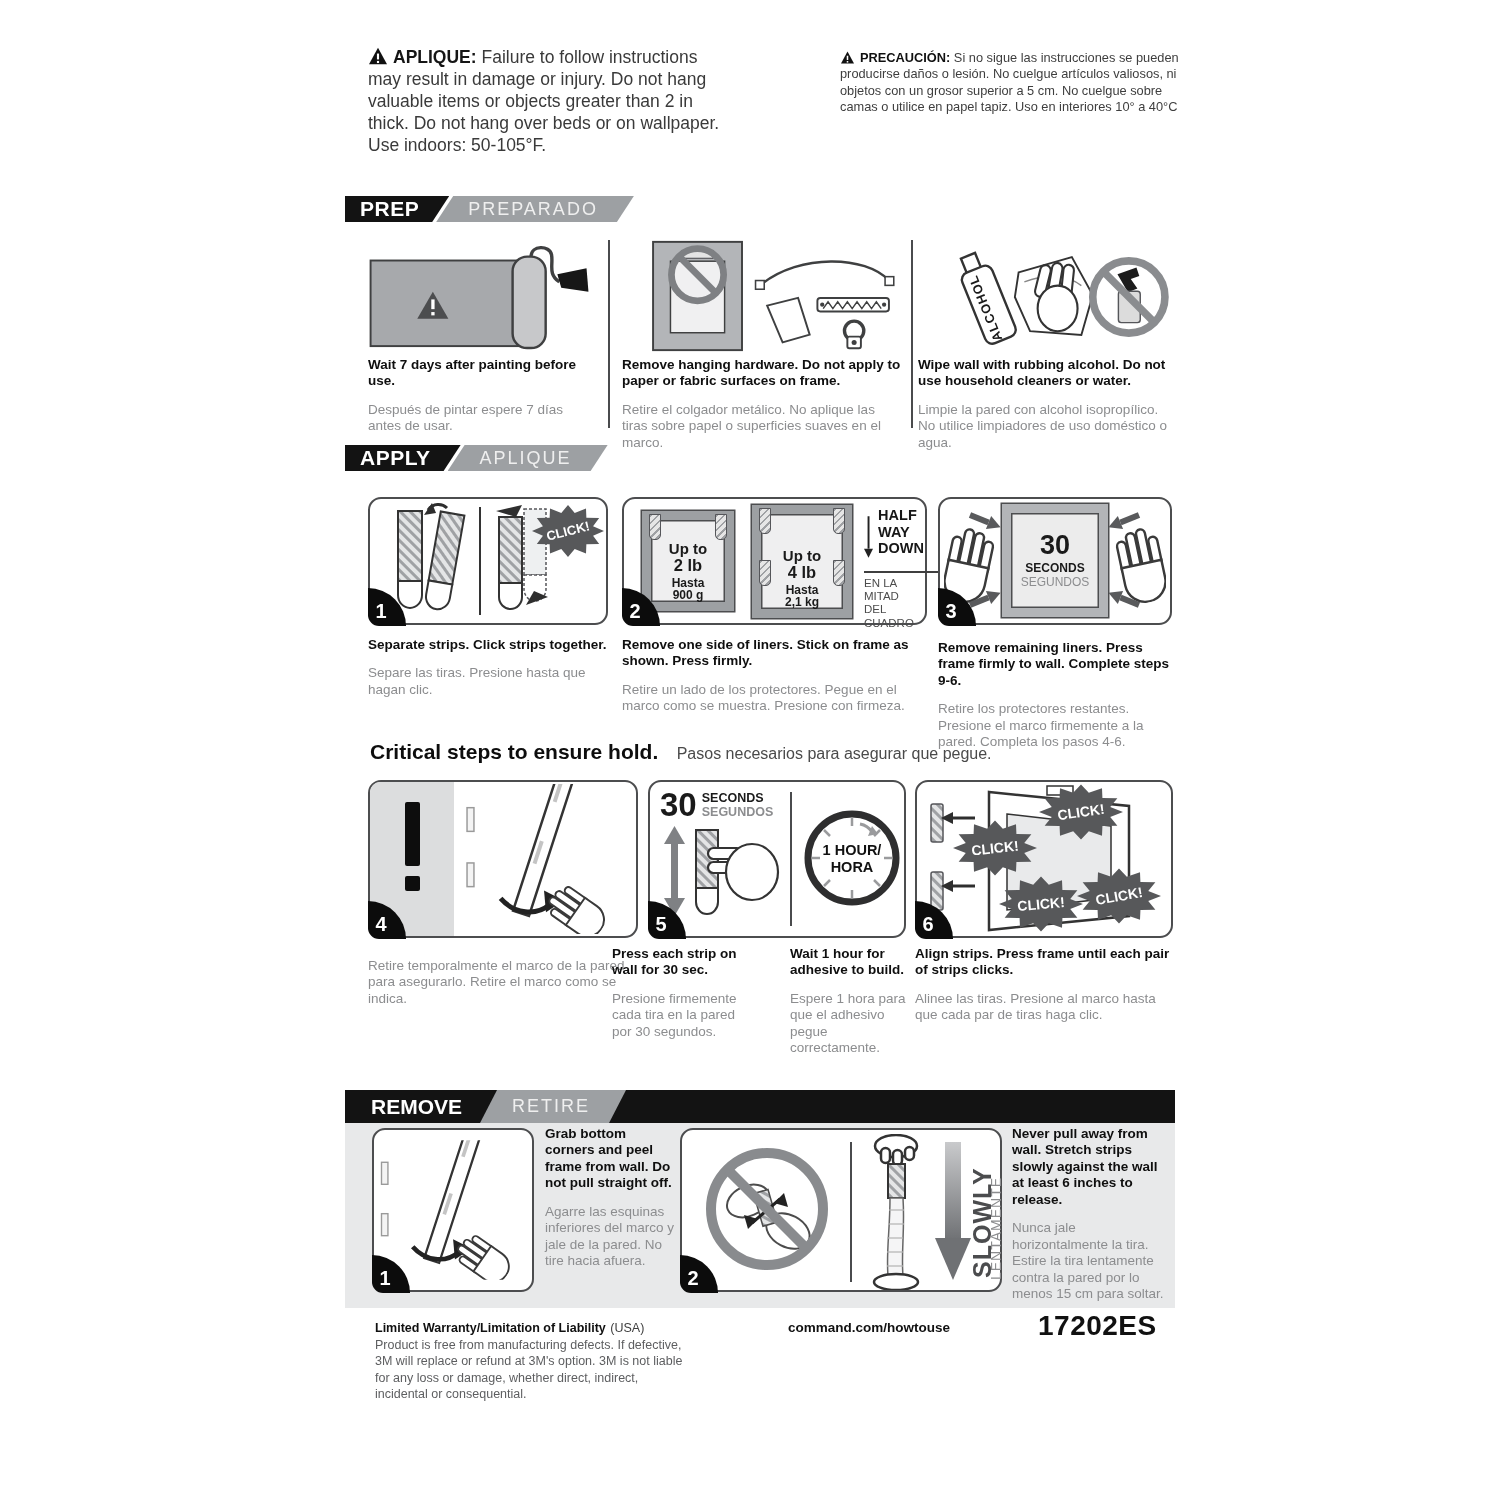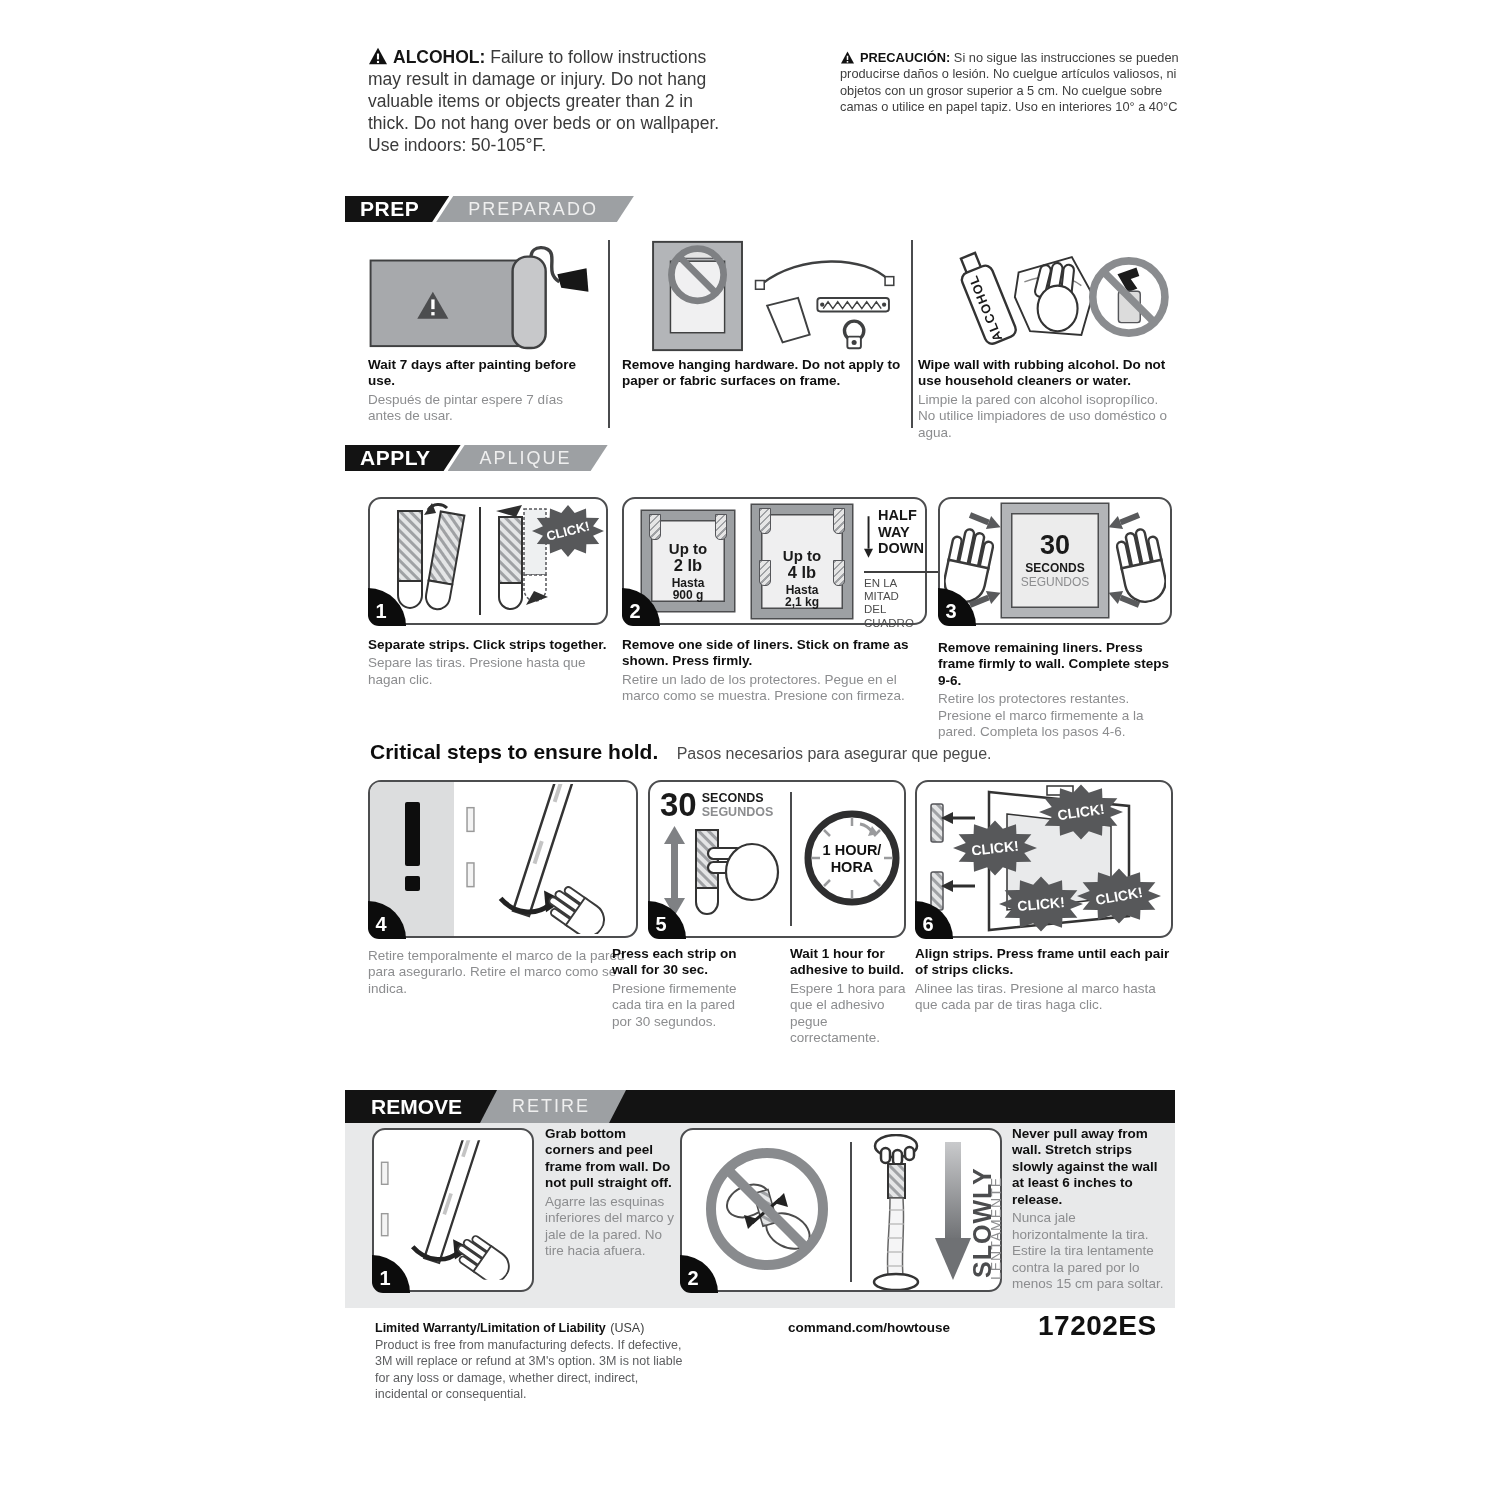--- a/index.html
+++ b/index.html
@@ -9,21 +9,21 @@
 .pre{white-space:pre-line}
 .caut-en{font-size:17.5px;line-height:1.26;color:#3a3a3a}
 .caut-en b{color:#151515}
 .caut-es{font-size:12.8px;line-height:1.28;color:#3e3e3e}
 .caut-es b{color:#101010}
 .warn-svg{display:inline-block;vertical-align:-2px;margin-right:5px}
 .sec-header{display:flex;height:26px}
 .sec-black{background:#131313;color:#fff;font-weight:bold;font-size:21px;letter-spacing:.5px;display:flex;align-items:center;padding:0 30px 0 15px;clip-path:polygon(0 0,100% 0,calc(100% - 17px) 100%,0 100%)}
 .sec-gray{background:#9da0a3;color:#efefef;font-size:18px;letter-spacing:2px;display:flex;align-items:center;padding:0 36px 0 32px;clip-path:polygon(17px 0,100% 0,calc(100% - 17px) 100%,0 100%);margin-left:-13px}
 .cap-en{font-weight:bold;font-size:13.5px;line-height:1.22;color:#0f0f0f}
-.cap-es{font-size:13.5px;line-height:1.22;color:#8c8d8f;margin-top:2px}
+.cap-es{font-size:13.5px;line-height:1.22;color:#8c8d8f;margin-top:12px}
 .vline{position:absolute;width:2px;background:#4a4b4d}
 .step-box{position:absolute;background:#fff;border:2.5px solid #4c4d4f;border-radius:13px}
 .badge{position:absolute;left:-2.5px;bottom:-2.5px;width:38px;height:38px;background:#0c0c0c;border-top-right-radius:100%;border-bottom-left-radius:11px;color:#fff;font-weight:bold;font-size:20px;display:flex;align-items:flex-end;padding:0 0 3px 8px;z-index:3}
 .w-frame{position:absolute;background:#efeff0;border:9px solid #9da0a3;box-shadow:0 0 0 1.5px #4c4d4f,inset 0 0 0 1.5px #4c4d4f;display:flex;align-items:flex-end;justify-content:center}
 .w-text{text-align:center;line-height:1.05}
 .w-upto{font-weight:bold;font-size:15px}
 .w-lb{font-weight:bold;font-size:16.5px}
 .w-hasta{font-weight:bold;font-size:12px;margin-top:3px}
 .w-kg{font-weight:bold;font-size:12px}
 .strip-sm{position:absolute;width:12px;height:26px;border:1px solid #55565a;border-radius:0 0 5px 5px;background:repeating-linear-gradient(135deg,#9fa1a4 0 2px,#e6e6e6 2px 5px)}
@@ -97,21 +97,21 @@
 </defs>
 </svg>
 
 <div id="page">
 
   <div class="abs caut-en" style="left:368px;top:46px;width:352px">
     <svg class="warn-svg" width="20" height="18" viewBox="0 0 24 22">
         <path d="M12 1 L23 21 H1 Z" fill="#111"></path>
         <rect x="10.7" y="8" width="2.6" height="7.2" fill="#fff"></rect>
         <rect x="10.7" y="17" width="2.6" height="2.6" fill="#fff"></rect>
-      </svg><b>ALCOHOL:</b>
+      </svg><b>APLIQUE:</b>
     <span>Failure to follow instructions may result in damage or injury. Do not hang valuable items or objects greater than 2 in thick. Do not hang over beds or on wallpaper. Use indoors: 50-105°F.</span>
   </div>
   <div class="abs caut-es" style="left:840px;top:50px;width:350px">
     <svg class="warn-svg" width="15" height="13" viewBox="0 0 24 22">
         <path d="M12 1 L23 21 H1 Z" fill="#111"></path>
         <rect x="10.7" y="8" width="2.6" height="7.2" fill="#fff"></rect>
         <rect x="10.7" y="17" width="2.6" height="2.6" fill="#fff"></rect>
       </svg><b>PRECAUCIÓN:</b>
     <span>Si no sigue las instrucciones se pueden producirse daños o lesión. No cuelgue artículos valiosos, ni objetos con un grosor superior a 5 cm. No cuelgue sobre camas o utilice en papel tapiz. Uso en interiores 10° a 40°C</span>
   </div>
@@ -180,20 +180,21 @@
         <line x1="181" y1="33" x2="235" y2="87"></line>
     </g>
   </svg>
 
   <div class="abs" style="left:368px;top:357px;width:228px">
     <div class="cap-en">Wait 7 days after painting before use.</div>
     <div class="cap-es">Después de pintar espere 7 días antes de usar.</div>
   </div>
   <div class="abs" style="left:622px;top:357px;width:282px">
     <div class="cap-en">Remove hanging hardware. Do not apply to paper or fabric surfaces on frame.</div>
+    <div class="cap-es">Retire el colgador metálico. No aplique las tiras sobre papel o superficies suaves en el marco.</div>
   </div>
   <div class="abs" style="left:918px;top:357px;width:254px">
     <div class="cap-en">Wipe wall with rubbing alcohol. Do not use household cleaners or water.</div>
     <div class="cap-es">Limpie la pared con alcohol isopropílico. No utilice limpiadores de uso doméstico o agua.</div>
   </div>
 
   <div class="abs sec-header" style="left:345px;top:445px">
     <div class="sec-black">
         <span>APPLY</span>
       </div>

